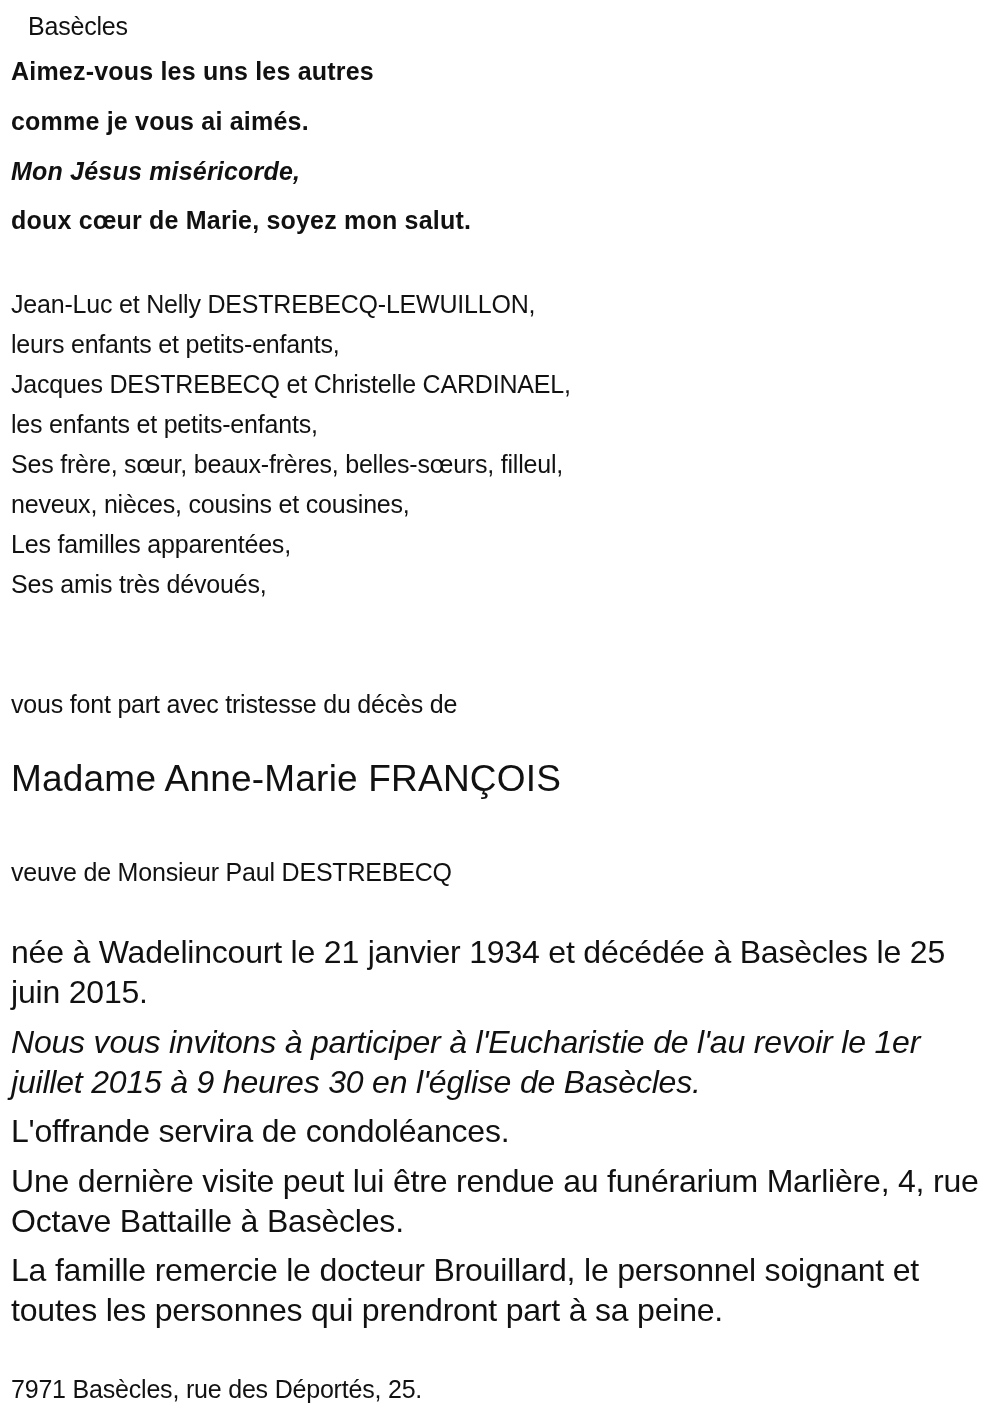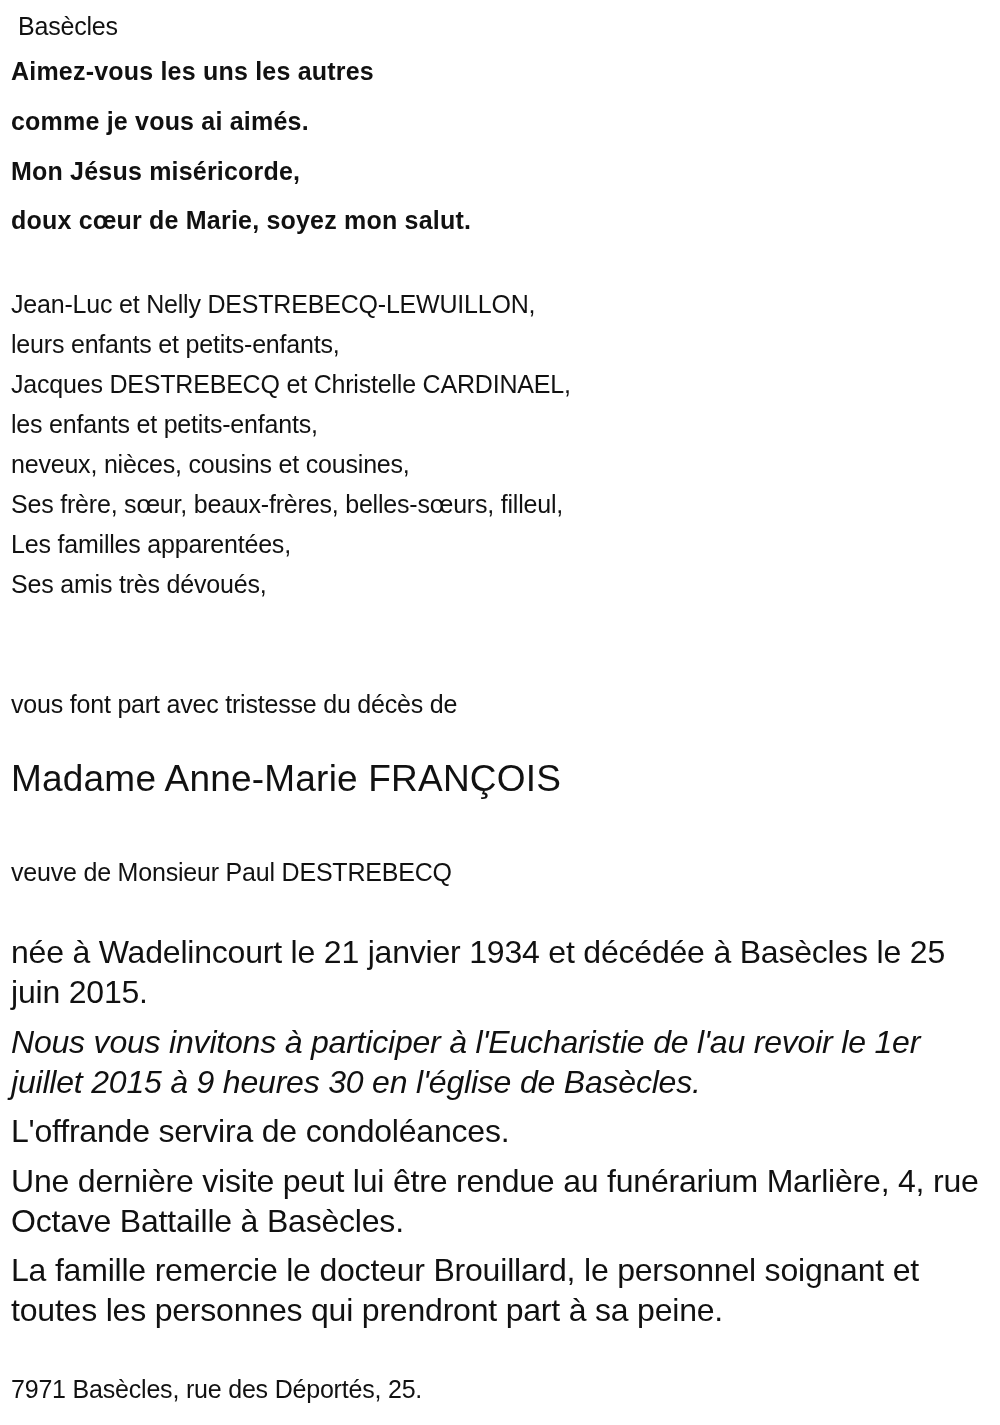--- a/index.html
+++ b/index.html
@@ -3,45 +3,45 @@
 <meta charset="utf-8">
 <style>
   html, body { margin: 0; padding: 0; background: #ffffff; }
   body {
     width: 1000px; height: 1425px; overflow: hidden;
     font-family: "Liberation Sans", sans-serif;
     color: #111111;
   }
   .page { position: relative; padding: 0 0 0 11px; width: 989px; }
   .line { font-size: 25px; line-height: 40px; white-space: nowrap; letter-spacing: -0.2px; }
-  .place { position: absolute; top: 6px; left: 18px; }
+  .place { position: absolute; top: 6px; left: 28px; }
   .verse { position: absolute; left: 11px; font-weight: bold; font-size: 25px; letter-spacing: 0.2px; white-space: nowrap; }
   .block { position: absolute; left: 11px; }
   .para { font-size: 32px; line-height: 40px; width: 985px; letter-spacing: -0.2px; }
   .name { position: absolute; left: 11px; top: 758px; font-weight: normal; font-size: 37px; white-space: nowrap; letter-spacing: 0.2px; }
 </style>
 </head>
 <body>
 
 <div class="page">
 
   <div class="line place">Basècles</div>
 
   <div class="verse" style="top:57px;">Aimez-vous les uns les autres</div>
   <div class="verse" style="top:107px;">comme je vous ai aimés.</div>
-  <div class="verse" style="top:157px;">Mon Jésus miséricorde,</div>
+  <div class="verse" style="top:157px;font-style:italic;">Mon Jésus miséricorde,</div>
   <div class="verse" style="top:206px;">doux cœur de Marie, soyez mon salut.</div>
 
   <div class="block" style="top:284px;">
     <div class="line">Jean-Luc et Nelly DESTREBECQ-LEWUILLON,</div>
     <div class="line">leurs enfants et petits-enfants,</div>
     <div class="line">Jacques DESTREBECQ et Christelle CARDINAEL,</div>
     <div class="line">les enfants et petits-enfants,</div>
+    <div class="line">Ses frère, sœur, beaux-frères, belles-sœurs, filleul,</div>
     <div class="line">neveux, nièces, cousins et cousines,</div>
-    <div class="line">Ses frère, sœur, beaux-frères, belles-sœurs, filleul,</div>
     <div class="line">Les familles apparentées,</div>
     <div class="line">Ses amis très dévoués,</div>
   </div>
 
   <div class="line block" style="top:684px;">vous font part avec tristesse du décès de</div>
 
   <div class="name">Madame Anne-Marie FRANÇOIS</div>
 
   <div class="line block" style="top:852px;">veuve de Monsieur Paul DESTREBECQ</div>
 

